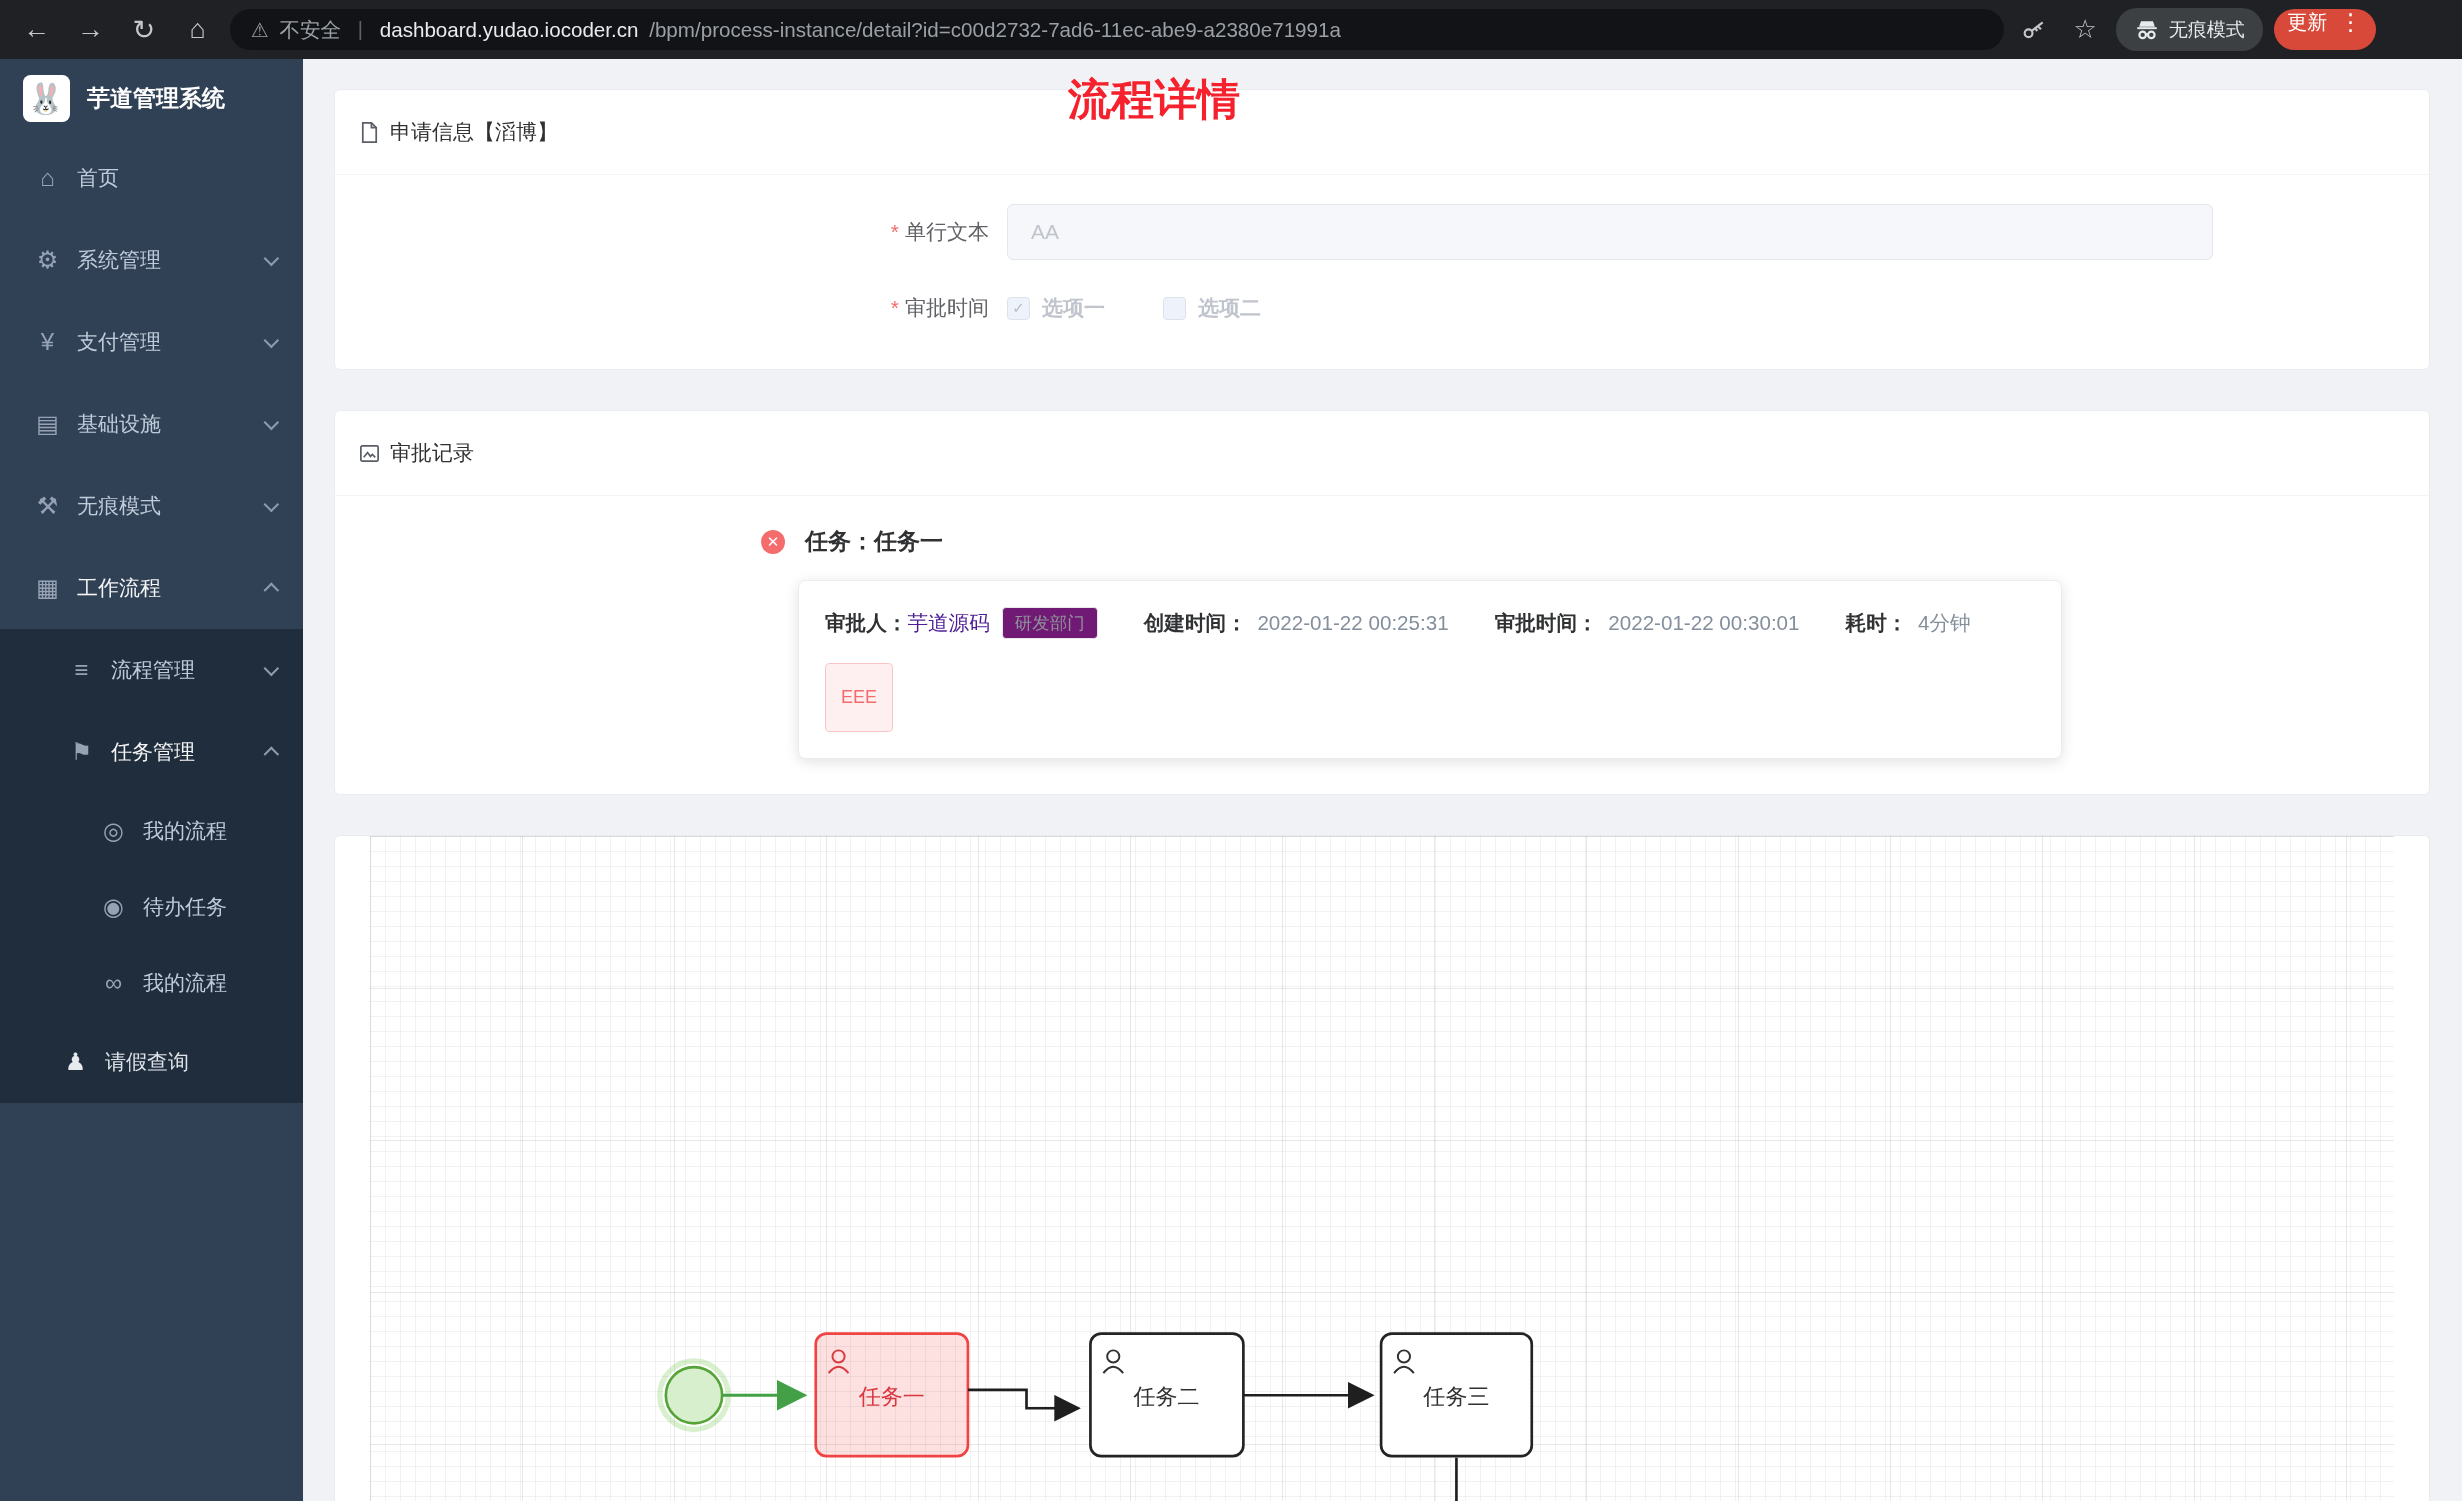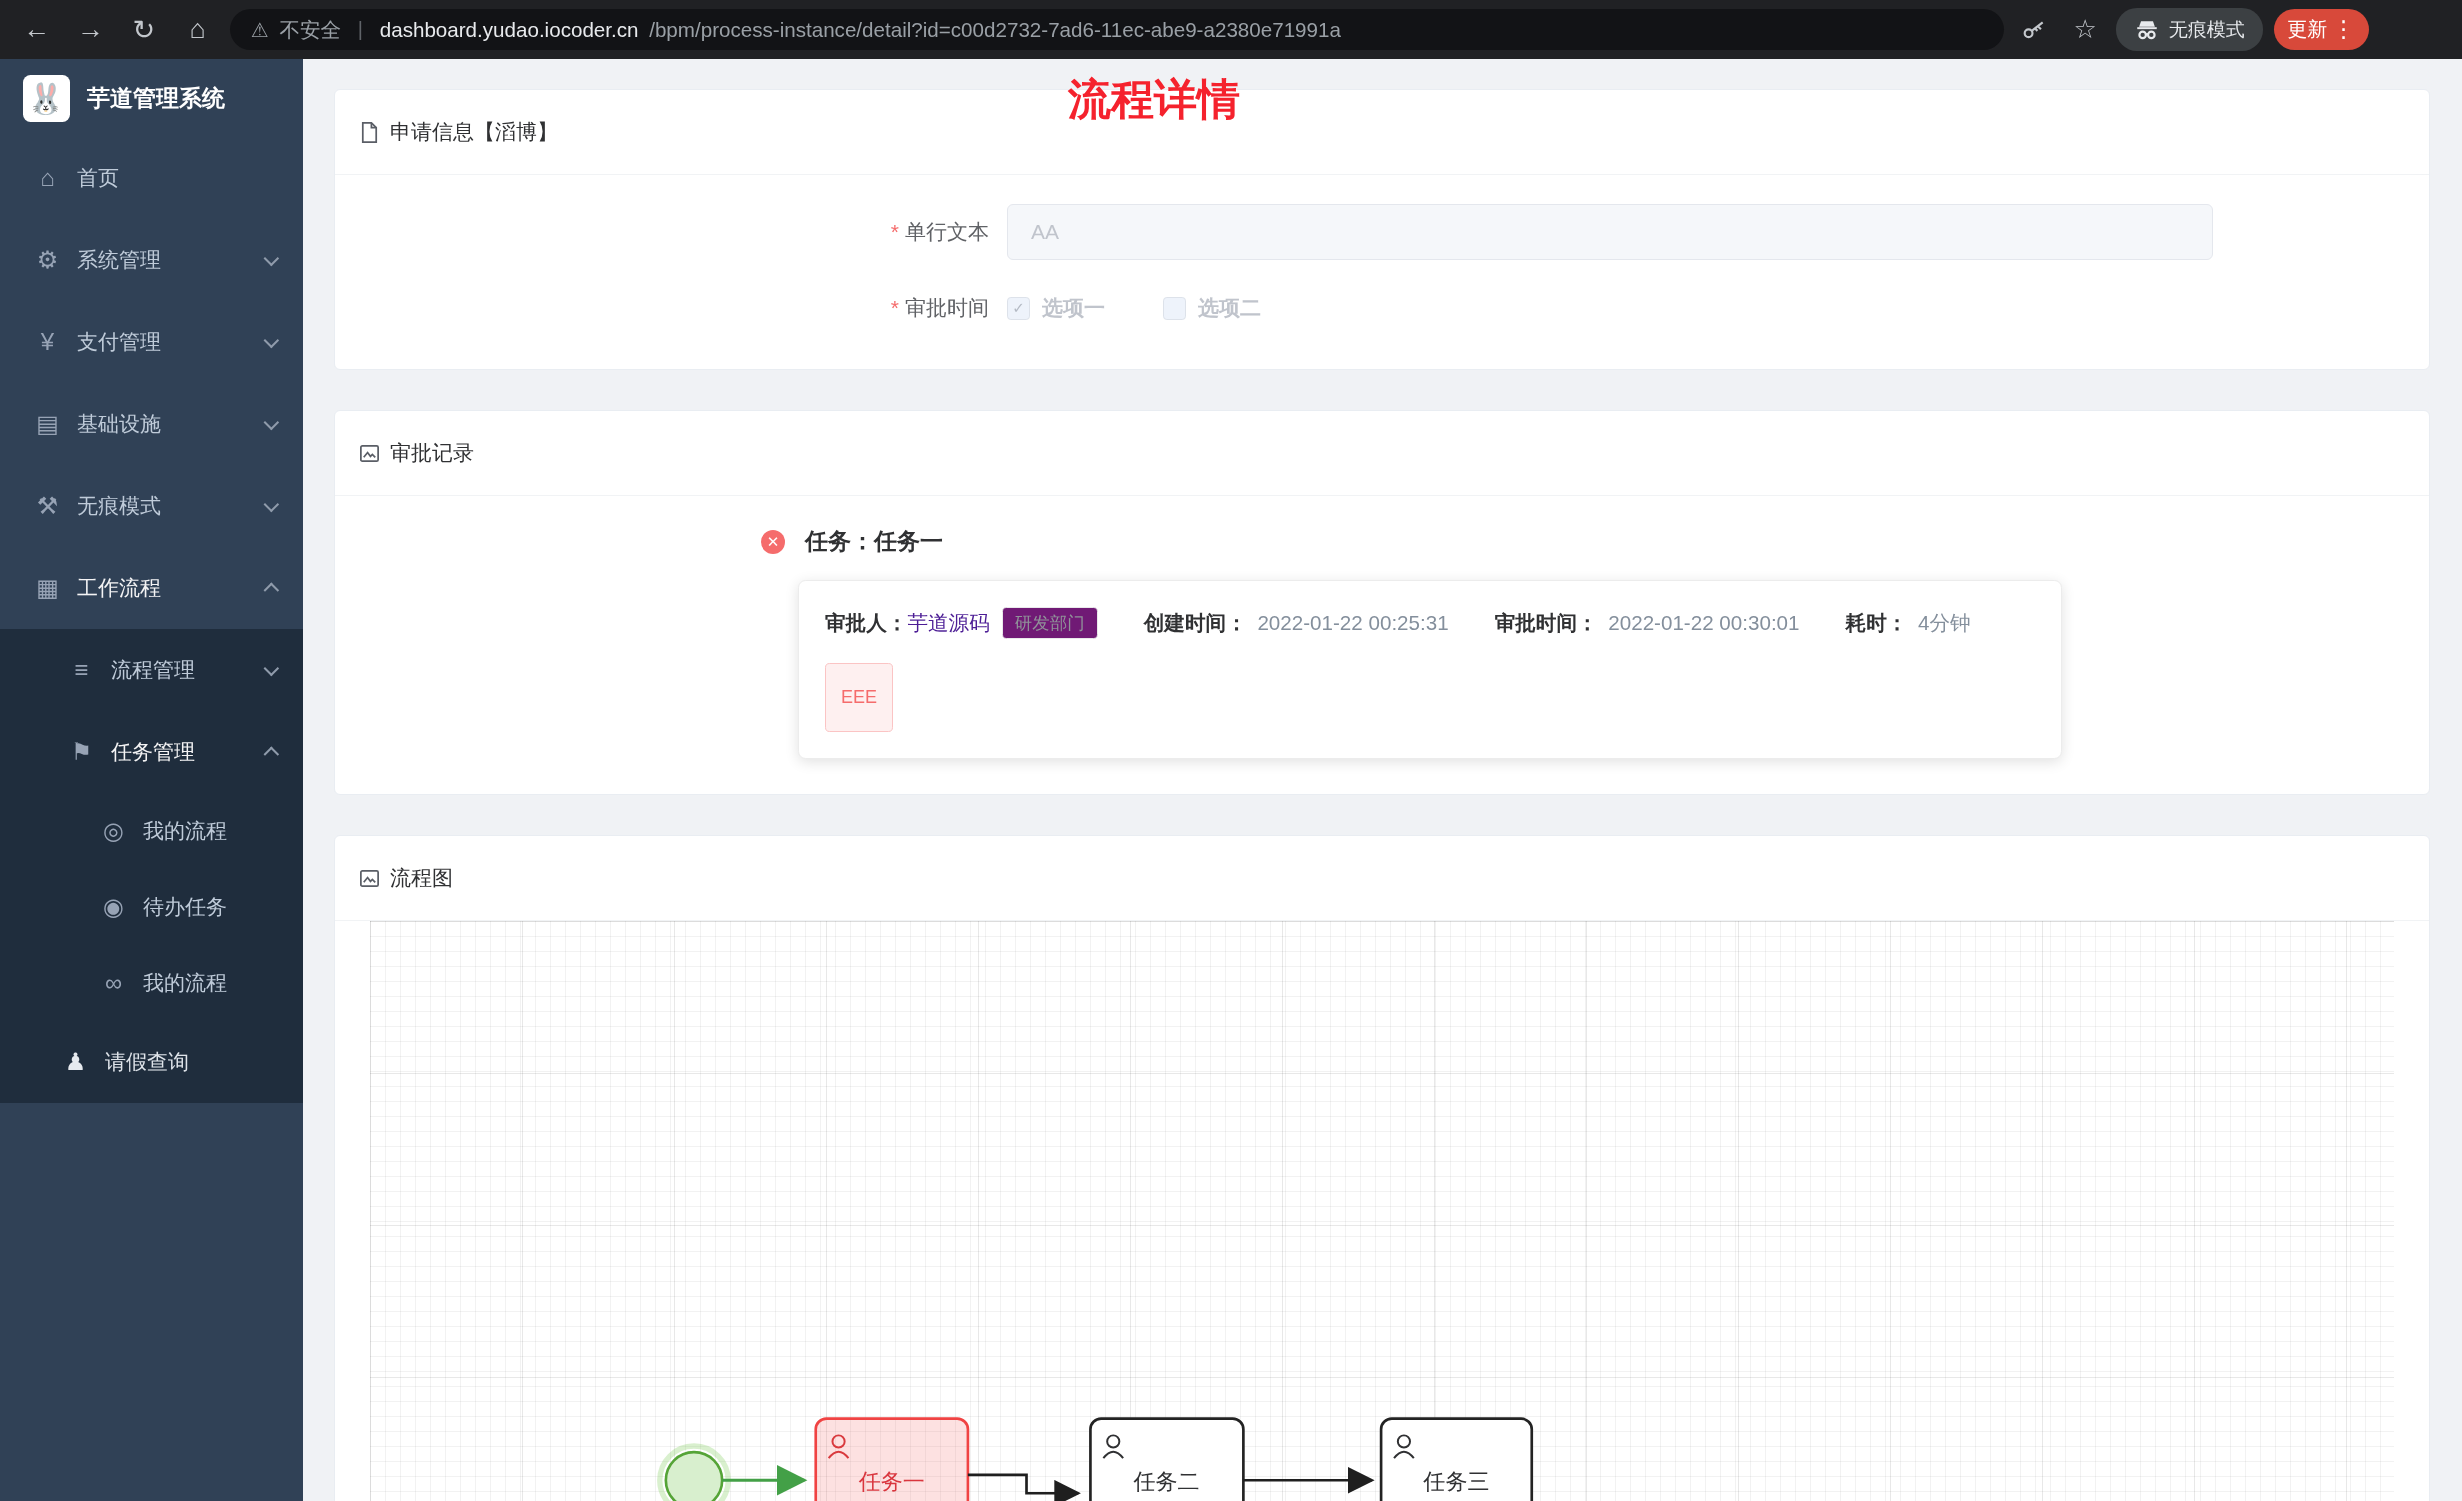--- a/index.html
+++ b/index.html
@@ -16,21 +16,21 @@
   .url-warn { color:#9aa0a6; font-size:20px; }
   .url-notsecure { color:#9aa0a6; font-size:20.6px; white-space:nowrap; }
   .url-div { color:#5f6368; font-size:20px; margin:0 6px; }
   .url-domain { color:#e8eaed; font-size:20.6px; white-space:nowrap; }
   .url-path { color:#9aa0a6; font-size:20.6px; white-space:nowrap; }
   .tb-icon { width:40px; height:40px; display:flex; align-items:center; justify-content:center;
     font-size:26px; color:#c3c7cc; flex:none; }
   .incognito-chip { height:43px; background:#3c4043; border-radius:21px; display:flex;
     align-items:center; gap:9px; padding:0 18px; font-size:19px; color:#e8eaed; flex:none; }
   .update-pill { height:41px; background:#d8493a; border-radius:20.6px; display:flex;
-    align-items:center; gap:5px; padding:0 13.7px; color:#fff; font-size:20px; flex:none; }
+    align-items:flex-start; gap:12px; padding:0 13.7px; color:#fff; font-size:20px; flex:none; }
   .kebab { font-size:23px; color:#fff; }
 
   
   .sidebar { position:absolute; left:0; top:59px; bottom:0; width:303px; background:#304156; }
   .logo-row { height:78px; display:flex; align-items:center; padding-left:23px; gap:17px; }
   .logo-box { width:47px; height:47px; background:#fff; border-radius:7.6px; display:flex;
     align-items:center; justify-content:center; font-size:30px; }
   .app-title { color:#fff; font-size:23px; font-weight:bold; }
   .menu-item { height:82px; display:flex; align-items:center; color:#bfcbd9; font-size:21px;
     padding:0 26px 0 30px; cursor:pointer; }
@@ -269,27 +269,20 @@
           <span class="dp-val gap-s">2022-01-22 00:30:01</span>
           <span class="dp-lab gap-l">耗时：</span>
           <span class="dp-val gap-s">4分钟</span>
         </div>
         <span class="tag-danger">EEE</span>
       </div>
     </div>
   </section>
 
   <section class="card" style="height:761px;">
-    <div class="card-header">
-      <svg width="23" height="23" viewBox="0 0 24 24">
-        <rect x="3" y="4" width="18" height="16" rx="1.5" fill="none" stroke="#5a5e66" stroke-width="1.8"></rect>
-        <path d="M6 16 l4 -5 3 4 2 -2 3 3" fill="none" stroke="#5a5e66" stroke-width="1.8"></path>
-      </svg>
-      <span>流程图</span>
-    </div>
     <div class="canvas">
       <svg width="2026" height="697" viewBox="0 0 2661 916">
         <defs>
           <marker id="arrB" markerWidth="12" markerHeight="12" refX="9" refY="5" orient="auto">
             <path d="M0,0 L10,5 L0,10 z" fill="#1f1f1f"></path>
           </marker>
           <marker id="arrG" markerWidth="12" markerHeight="12" refX="9" refY="5" orient="auto">
             <path d="M0,0 L10,5 L0,10 z" fill="#43a047"></path>
           </marker>
         </defs>

